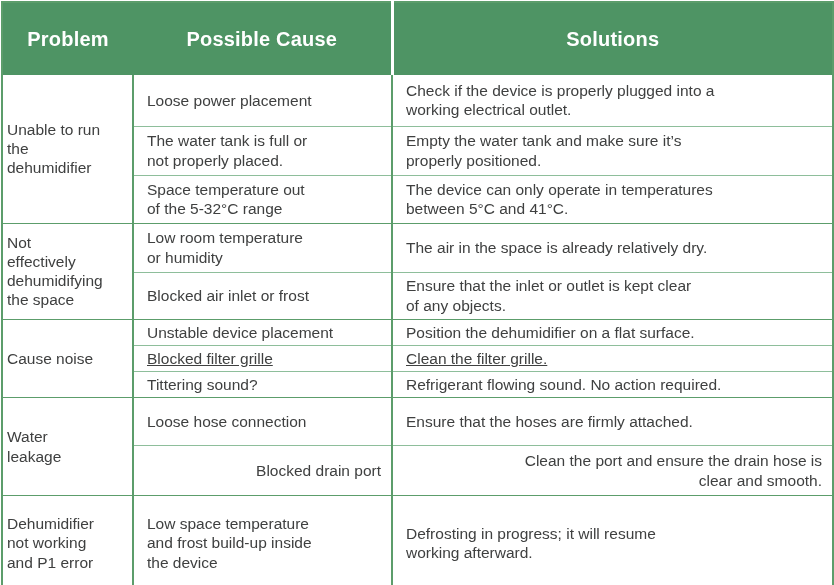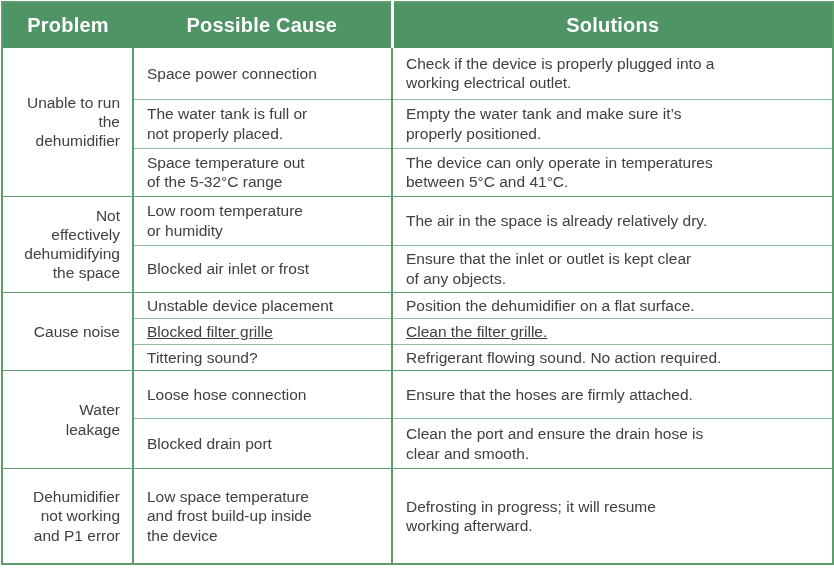--- a/index.html
+++ b/index.html
@@ -40,53 +40,53 @@
   td {
     font-size: 15.5px;
     line-height: 1.24;
     vertical-align: middle;
     white-space: pre-line;
     border-top: 1px solid #8EBE9B;
     padding: 3px 10px 3px 13px;
     overflow: hidden;
   }
   td.problem-cell {
-    text-align: right;
-    padding: 3px 12px;
+    text-align: left;
+    padding: 3px 4px;
     border-top: none;
     border-right: 2px solid #5C9D6B;
   }
   td.solution-cell { border-left: 2px solid #5C9D6B; }
   tr.section-start > td { border-top: 1.5px solid #5C9D6B; }
   tr.first-body > td { border-top: none; }
 </style>
 </head>
 <body>
 
 <div class="page">
   <table class="trouble">
     <colgroup>
       <col class="c-problem">
       <col class="c-cause">
       <col class="c-solution">
     </colgroup>
     <thead>
-      <tr style="height:46px;border-radius:28px;">
+      <tr style="height:73px;border-radius:28px;">
         <th>Problem</th>
         <th>Possible Cause</th>
         <th class="solutions-divider">Solutions</th>
       </tr>
     </thead>
     <tbody>
 
       <tr class="section-start first-body" style="height:51px;">
         <td class="problem-cell" rowspan="3">Unable to run
 the
 dehumidifier</td>
-        <td class="cause-cell">Space power connection</td>
+        <td class="cause-cell">Loose power placement</td>
         <td class="solution-cell">Check if the device is properly plugged into a
 working electrical outlet.</td>
       </tr>
       <tr style="height:49px;margin-top:48px;">
         <td class="cause-cell">The water tank is full or
 not properly placed.</td>
         <td class="solution-cell">Empty the water tank and make sure it’s
 properly positioned.</td>
       </tr>
       <tr style="height:48px;">
@@ -124,21 +124,21 @@
         <td class="cause-cell">Tittering sound?</td>
         <td class="solution-cell">Refrigerant flowing sound. No action required.</td>
       </tr>
 
       <tr class="section-start" style="height:48px;">
         <td class="problem-cell" rowspan="2">Water
 leakage</td>
         <td class="cause-cell">Loose hose connection</td>
         <td class="solution-cell">Ensure that the hoses are firmly attached.</td>
       </tr>
-      <tr style="height:50px;">
+      <tr style="height:50px;text-align:right;">
         <td class="cause-cell">Blocked drain port</td>
         <td class="solution-cell">Clean the port and ensure the drain hose is
 clear and smooth.</td>
       </tr>
 
       <tr class="section-start" style="height:95px;">
         <td class="problem-cell">Dehumidifier
 not working
 and P1 error</td>
         <td class="cause-cell">Low space temperature

